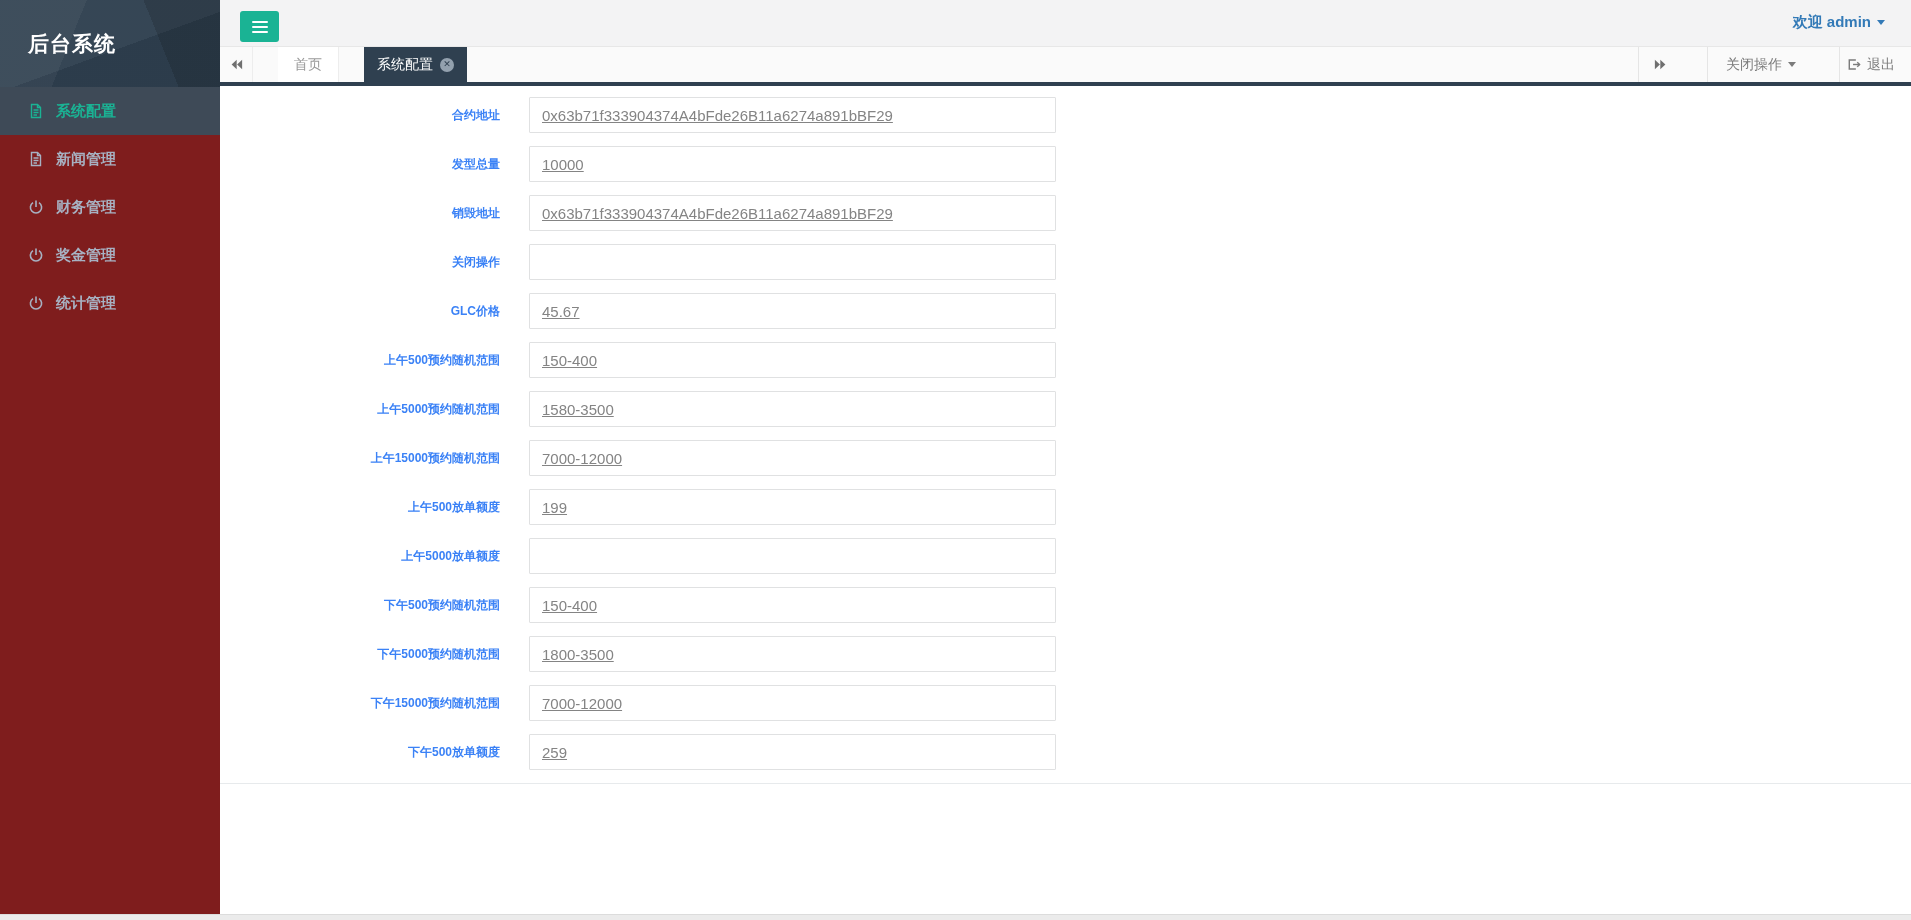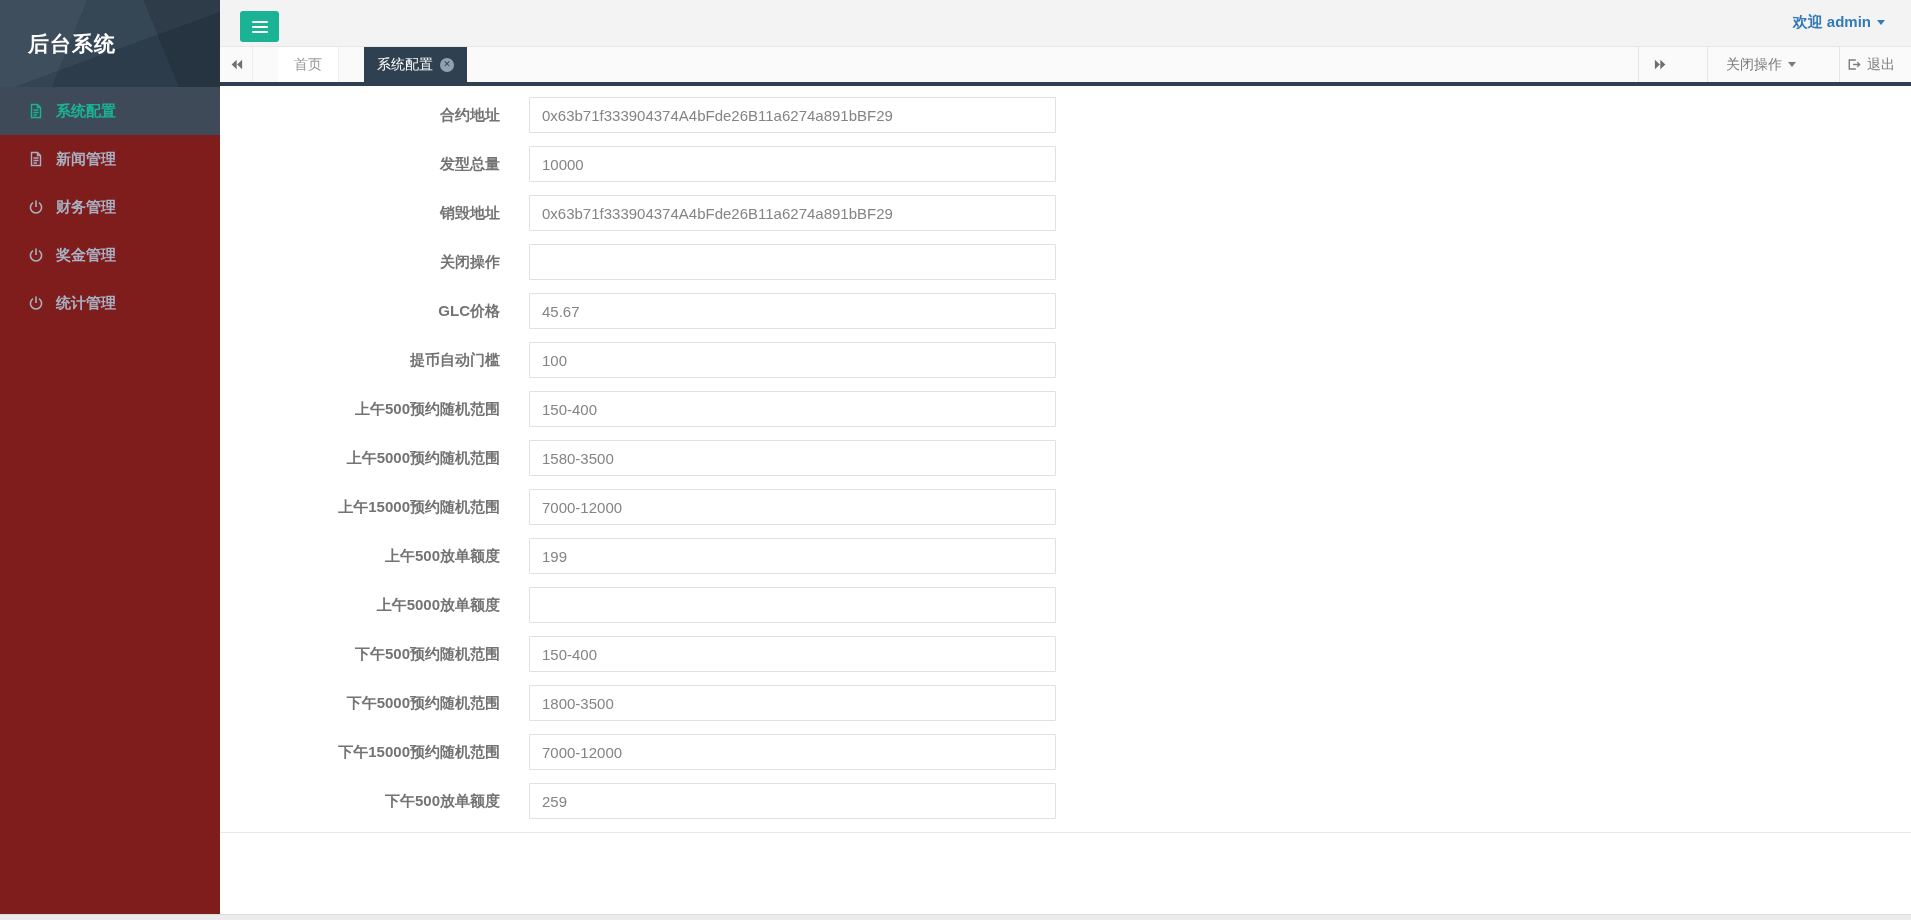--- a/index.html
+++ b/index.html
@@ -55,26 +55,26 @@
   .tab-spacer { flex:1; }
   .cell-fwd { width:44px; border-left:1px solid #e5e5e5; }
   .cell-ops { padding:0 18px; border-left:1px solid #e5e5e5; font-size:14px; color:#7b7b7b; }
   .cell-logout { padding:0 16px 0 6px; border-left:1px solid #e5e5e5; font-size:14px; color:#7b7b7b; }
   .cell-logout svg { margin-right:6px; }
 
   
   .content { position:absolute; left:220px; top:86px; right:0; height:828px;
     background:#ffffff; padding-top:11px; overflow:hidden; }
   .form-row { display:flex; align-items:center; height:36px; margin-bottom:13px; }
-  .form-label { width:280px; text-align:right; font-size:15px; font-weight:bold;
-    color:#737373; padding-right:0; }
+  .form-label { width:280px; text-align:right; font-size:12px; font-weight:bold;
+    color:#3b82f6; padding-right:0; }
   .form-input { margin-left:29px; width:527px; height:36px;
     border:1px solid #e0e1e2; border-radius:1px; background:#ffffff;
     font-size:15px; color:#848484; padding:8px 12px;
-    font-family:"Liberation Sans","DejaVu Sans",sans-serif; }
+    font-family:"Liberation Sans","DejaVu Sans",sans-serif;text-decoration:underline; }
   .panel-divider { margin-top:12px; border-top:1px solid #e7eaec; height:0; }
 
   
   .bottom-strip { position:absolute; left:0; bottom:0; width:1911px; height:6px;
     background:#ebebeb; border-top:1px solid #dcdcdc; }
 </style>
 </head>
 <body>
 
 <div class="sidebar">
@@ -202,24 +202,20 @@
       </div>
       <div class="form-row">
         <div class="form-label">关闭操作</div>
         <input class="form-input" type="text" style="">
       </div>
       <div class="form-row">
         <div class="form-label">GLC价格</div>
         <input class="form-input" type="text" value="45.67" style="">
       </div>
       <div class="form-row">
-        <div class="form-label">提币自动门槛</div>
-        <input class="form-input" type="text" value="100" style="">
-      </div>
-      <div class="form-row">
         <div class="form-label">上午500预约随机范围</div>
         <input class="form-input" type="text" value="150-400" style="">
       </div>
       <div class="form-row">
         <div class="form-label">上午5000预约随机范围</div>
         <input class="form-input" type="text" value="1580-3500" style="">
       </div>
       <div class="form-row">
         <div class="form-label">上午15000预约随机范围</div>
         <input class="form-input" type="text" value="7000-12000" style="">

